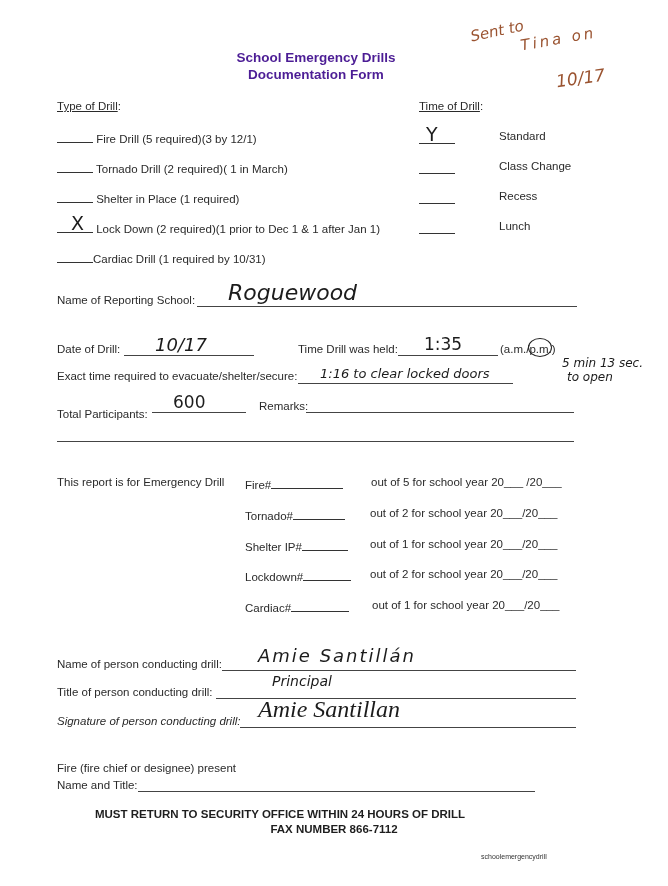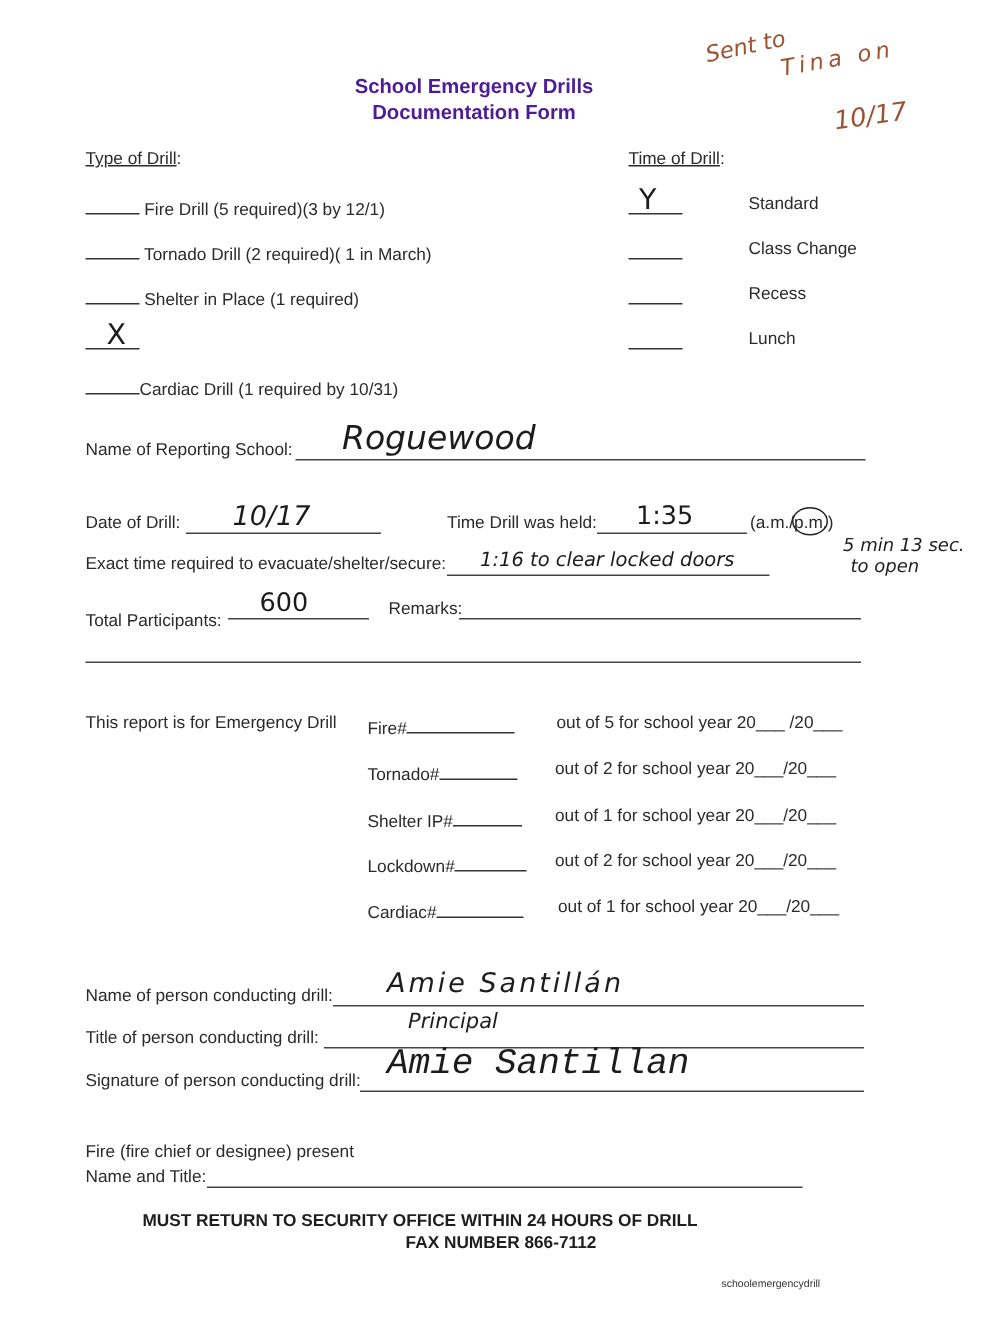--- a/index.html
+++ b/index.html
@@ -24,21 +24,21 @@
 
 <div class="hw hw-brown" style="left:470px; top:22px; font-size:15px; transform:rotate(-12deg);">Sent to</div>
 <div class="hw hw-brown" style="left:520px; top:30px; font-size:15px; transform:rotate(-10deg); letter-spacing:3px;">Tina on</div>
 <div class="hw hw-brown" style="left:556px; top:68px; font-size:17px; transform:rotate(-8deg);">10/17</div>
 
 <div class="abs t" style="left:57px; top:100px;"><span class="ul">Type of Drill</span><span>:</span></div>
 
 <div class="abs t" style="left:57px; top:130px;"><span class="blank" style="width:36px;position:relative;"><span class="hw" style="left:10px;top:-6px;font-size:16px;"></span></span> <span>Fire Drill (5 required)(3 by  12/1)</span></div>
 <div class="abs t" style="left:57px; top:160px;"><span class="blank" style="width:36px;position:relative;"><span class="hw" style="left:10px;top:-6px;font-size:16px;"></span></span> <span>Tornado Drill (2 required)(  1 in March)</span></div>
 <div class="abs t" style="left:57px; top:190px;"><span class="blank" style="width:36px;position:relative;"><span class="hw" style="left:10px;top:-6px;font-size:16px;"></span></span> <span>Shelter in Place (1 required)</span></div>
-<div class="abs t" style="left:57px; top:220px;"><span class="blank" style="width:36px;position:relative;"><span class="hw" style="left:14px;top:-8px;font-size:19px;font-style:normal;">X</span></span> </div>
+<div class="abs t" style="left:57px; top:220px;"><span class="blank" style="width:36px;position:relative;"><span class="hw" style="left:14px;top:-8px;font-size:19px;font-style:normal;">X</span></span> <span>Lock Down (2 required)(1 prior to Dec 1 &amp; 1 after Jan 1)</span></div>
 <div class="abs t" style="left:57px; top:250px;"><span class="blank" style="width:36px;position:relative;"><span class="hw" style="left:10px;top:-6px;font-size:16px;"></span></span><span>Cardiac Drill (1 required by 10/31)</span></div>
 
 <div class="abs t" style="left:419px; top:100px;"><span class="ul">Time of Drill</span><span>:</span></div>
 
 <div class="abs" style="left:419px; top:130px;">
   <span class="blank" style="width:36px;position:relative;display:inline-block;"><span class="hw" style="left:7px;top:-8px;font-size:19px;font-style:normal;">Y</span></span>
   <span class="t" style="position:absolute;left:80px;top:0;">Standard</span>
 </div>
 <div class="abs" style="left:419px; top:160px;">
   <span class="blank" style="width:36px;"></span>
@@ -99,23 +99,23 @@
 <div class="abs t" style="left:372px; top:599px;">out of 1 for school year 20___/20___</div>
 
 <div class="abs t" style="left:57px; top:658px;">Name of person conducting drill:</div>
 <div class="line" style="left:222px; top:670px; width:354px;"></div>
 <div class="hw" style="left:258px; top:645px; font-size:18px; letter-spacing:2px;">Amie Santillán</div>
 
 <div class="abs t" style="left:57px; top:686px;">Title of person conducting drill:</div>
 <div class="line" style="left:216px; top:698px; width:360px;"></div>
 <div class="hw" style="left:272px; top:673px; font-size:14px;">Principal</div>
 
-<div class="abs t" style="left:57px; top:715px;">Signature of person conducting drill:</div>
+<div class="abs t" style="left:57px; top:715px;font-style:italic;">Signature of person conducting drill:</div>
 <div class="line" style="left:240px; top:727px; width:336px;"></div>
-<div class="hw" style="left:258px; top:696px; font-size:24px; font-family:Liberation Mono, monospace;">Amie Santillan</div>
+<div class="hw" style="left:258px; top:696px; font-size:24px; font-family:Liberation Serif, serif;">Amie Santillan</div>
 
 <div class="abs t" style="left:57px; top:762px;">Fire (fire chief or designee) present</div>
 <div class="abs t" style="left:57px; top:779px;">Name and Title:</div>
 <div class="line" style="left:138px; top:791px; width:397px;"></div>
 
 <div class="abs footer" style="left:0; width:560px; top:808px;">MUST RETURN TO SECURITY OFFICE WITHIN 24 HOURS OF DRILL</div>
 <div class="abs footer" style="left:0; width:668px; top:823px;">FAX NUMBER 866-7112</div>
 <div class="abs small" style="left:481px; top:853px;">schoolemergencydrill</div>
 
 </body></html>

